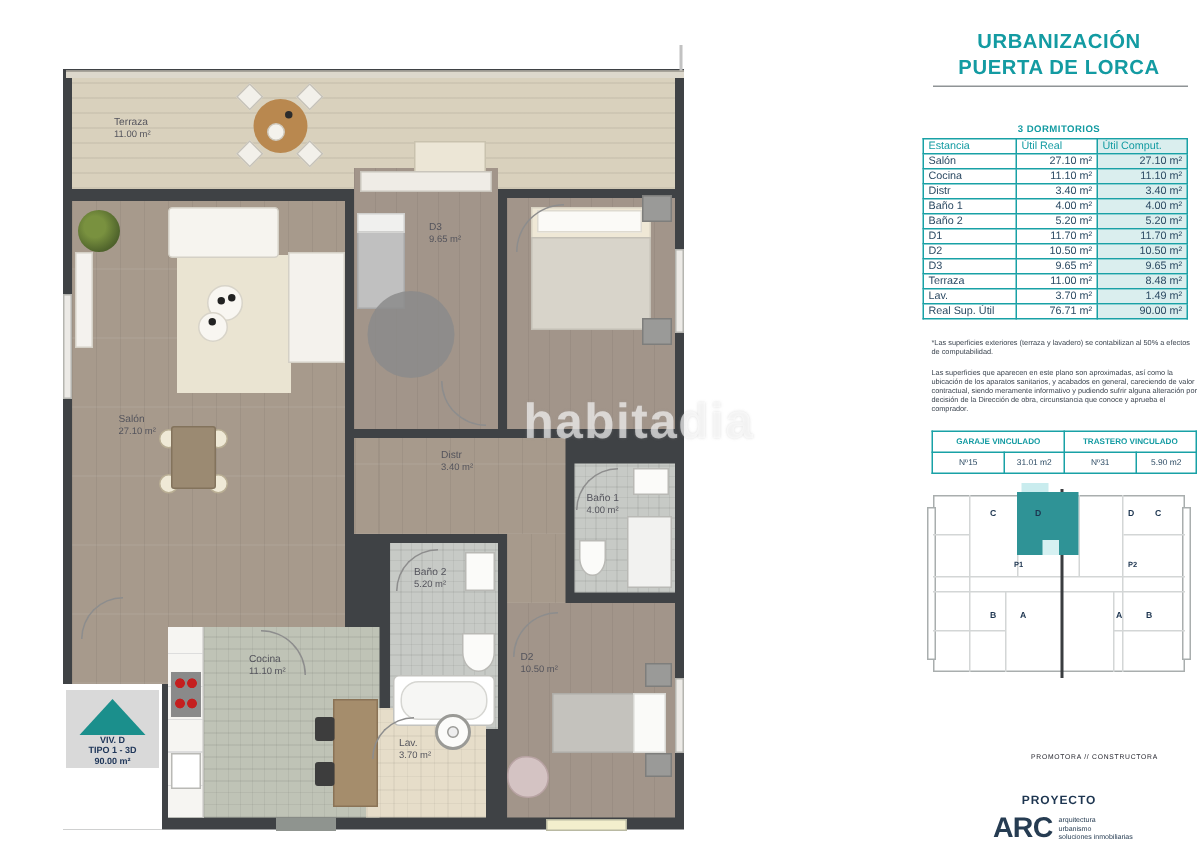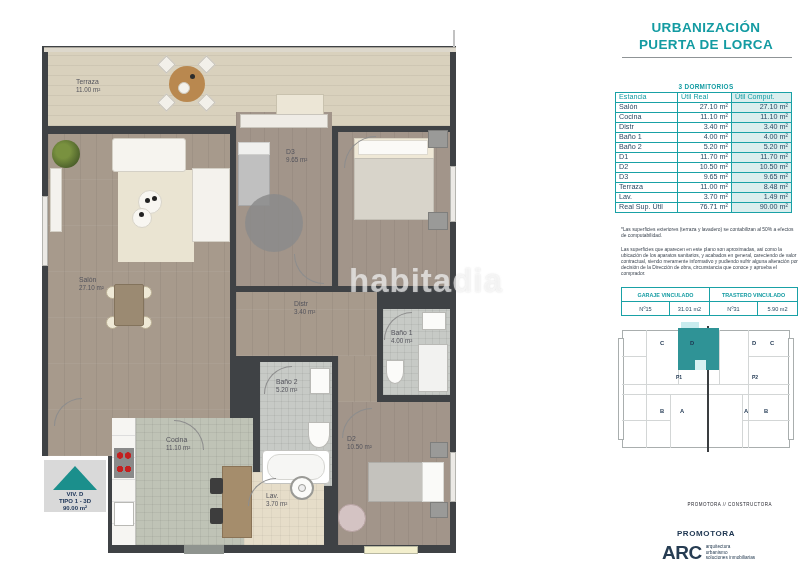--- a/index.html
+++ b/index.html
@@ -349,21 +349,21 @@
       <div class="kp-letter" style="left:152px;top:18px;">C</div>
       <div class="kp-letter" style="left:58px;top:52px;font-size:5px;">P1</div>
       <div class="kp-letter" style="left:134px;top:52px;font-size:5px;">P2</div>
       <div class="kp-letter" style="left:42px;top:86px;">B</div>
       <div class="kp-letter" style="left:62px;top:86px;">A</div>
       <div class="kp-letter" style="left:126px;top:86px;">A</div>
       <div class="kp-letter" style="left:146px;top:86px;">B</div>
     </div>
 
     <div id="treconex-tag">PROMOTORA // CONSTRUCTORA</div>
-    <div id="proyecto">PROMOTORA</div>
+    <div id="proyecto">PROYECTO</div>
     <div id="arc-logo">
       <div id="arc-name">ARC</div>
       <div id="arc-tag">
         <div>arquitectura</div>
         <div>urbanismo</div>
         <div>soluciones inmobiliarias</div>
       </div>
     </div>
   </div>
 

